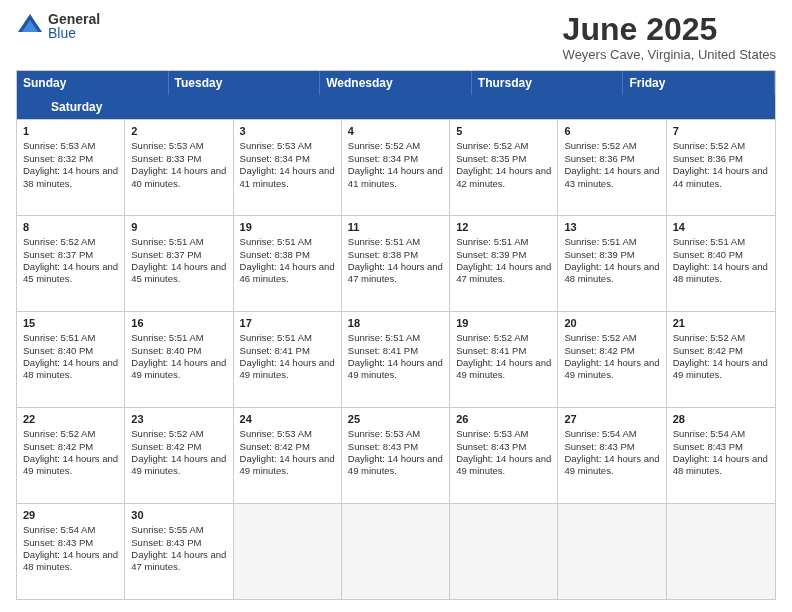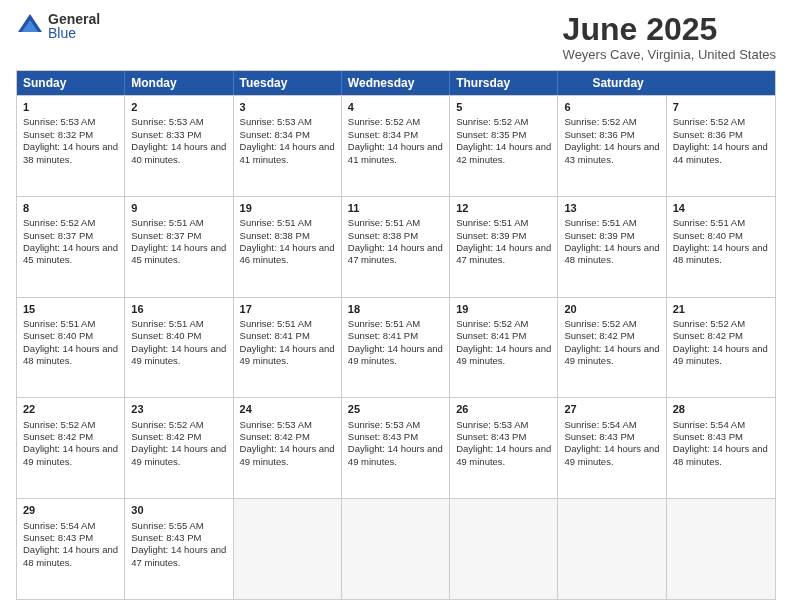--- a/index.html
+++ b/index.html
@@ -60,21 +60,21 @@
       color: #555;
     }
     .calendar {
       flex: 1;
       display: flex;
       flex-direction: column;
       border: 1px solid #ccc;
     }
     .cal-header {
       display: grid;
-      grid-template-columns: repeat(7, 1fr);
+      grid-template-columns: repeat(5, 1fr);
       background: #2255a4;
     }
     .cal-header-cell {
       color: #fff;
       font-weight: bold;
       font-size: 12px;
       padding: 5px 6px;
       text-align: left;
       border-right: 1px solid #4477cc;
     }
@@ -133,24 +133,24 @@
     </div>
     <div class="title-section">
       <div class="month-title">June 2025</div>
       <div class="location">Weyers Cave, Virginia, United States</div>
     </div>
   </div>
 
   <div class="calendar">
     <div class="cal-header">
       <div class="cal-header-cell">Sunday</div>
-      <div class="cal-header-cell">Monday</div>
       <div class="cal-header-cell">Tuesday</div>
       <div class="cal-header-cell">Wednesday</div>
       <div class="cal-header-cell">Thursday</div>
+      <div class="cal-header-cell">Friday</div>
       <div class="cal-header-cell">Saturday</div>
     </div>
     <div class="cal-body" id="cal-body">
     <div class="cal-row">
           <div class="cal-cell"><span class="day-num">1</span><span>Sunrise: 5:53 AM</span><br><span>Sunset: 8:32 PM</span><br><span>Daylight: 14 hours and 38 minutes.</span></div>
           <div class="cal-cell"><span class="day-num">2</span><span>Sunrise: 5:53 AM</span><br><span>Sunset: 8:33 PM</span><br><span>Daylight: 14 hours and 40 minutes.</span></div>
           <div class="cal-cell"><span class="day-num">3</span><span>Sunrise: 5:53 AM</span><br><span>Sunset: 8:34 PM</span><br><span>Daylight: 14 hours and 41 minutes.</span></div>
           <div class="cal-cell"><span class="day-num">4</span><span>Sunrise: 5:52 AM</span><br><span>Sunset: 8:34 PM</span><br><span>Daylight: 14 hours and 41 minutes.</span></div>
           <div class="cal-cell"><span class="day-num">5</span><span>Sunrise: 5:52 AM</span><br><span>Sunset: 8:35 PM</span><br><span>Daylight: 14 hours and 42 minutes.</span></div>
           <div class="cal-cell"><span class="day-num">6</span><span>Sunrise: 5:52 AM</span><br><span>Sunset: 8:36 PM</span><br><span>Daylight: 14 hours and 43 minutes.</span></div>

